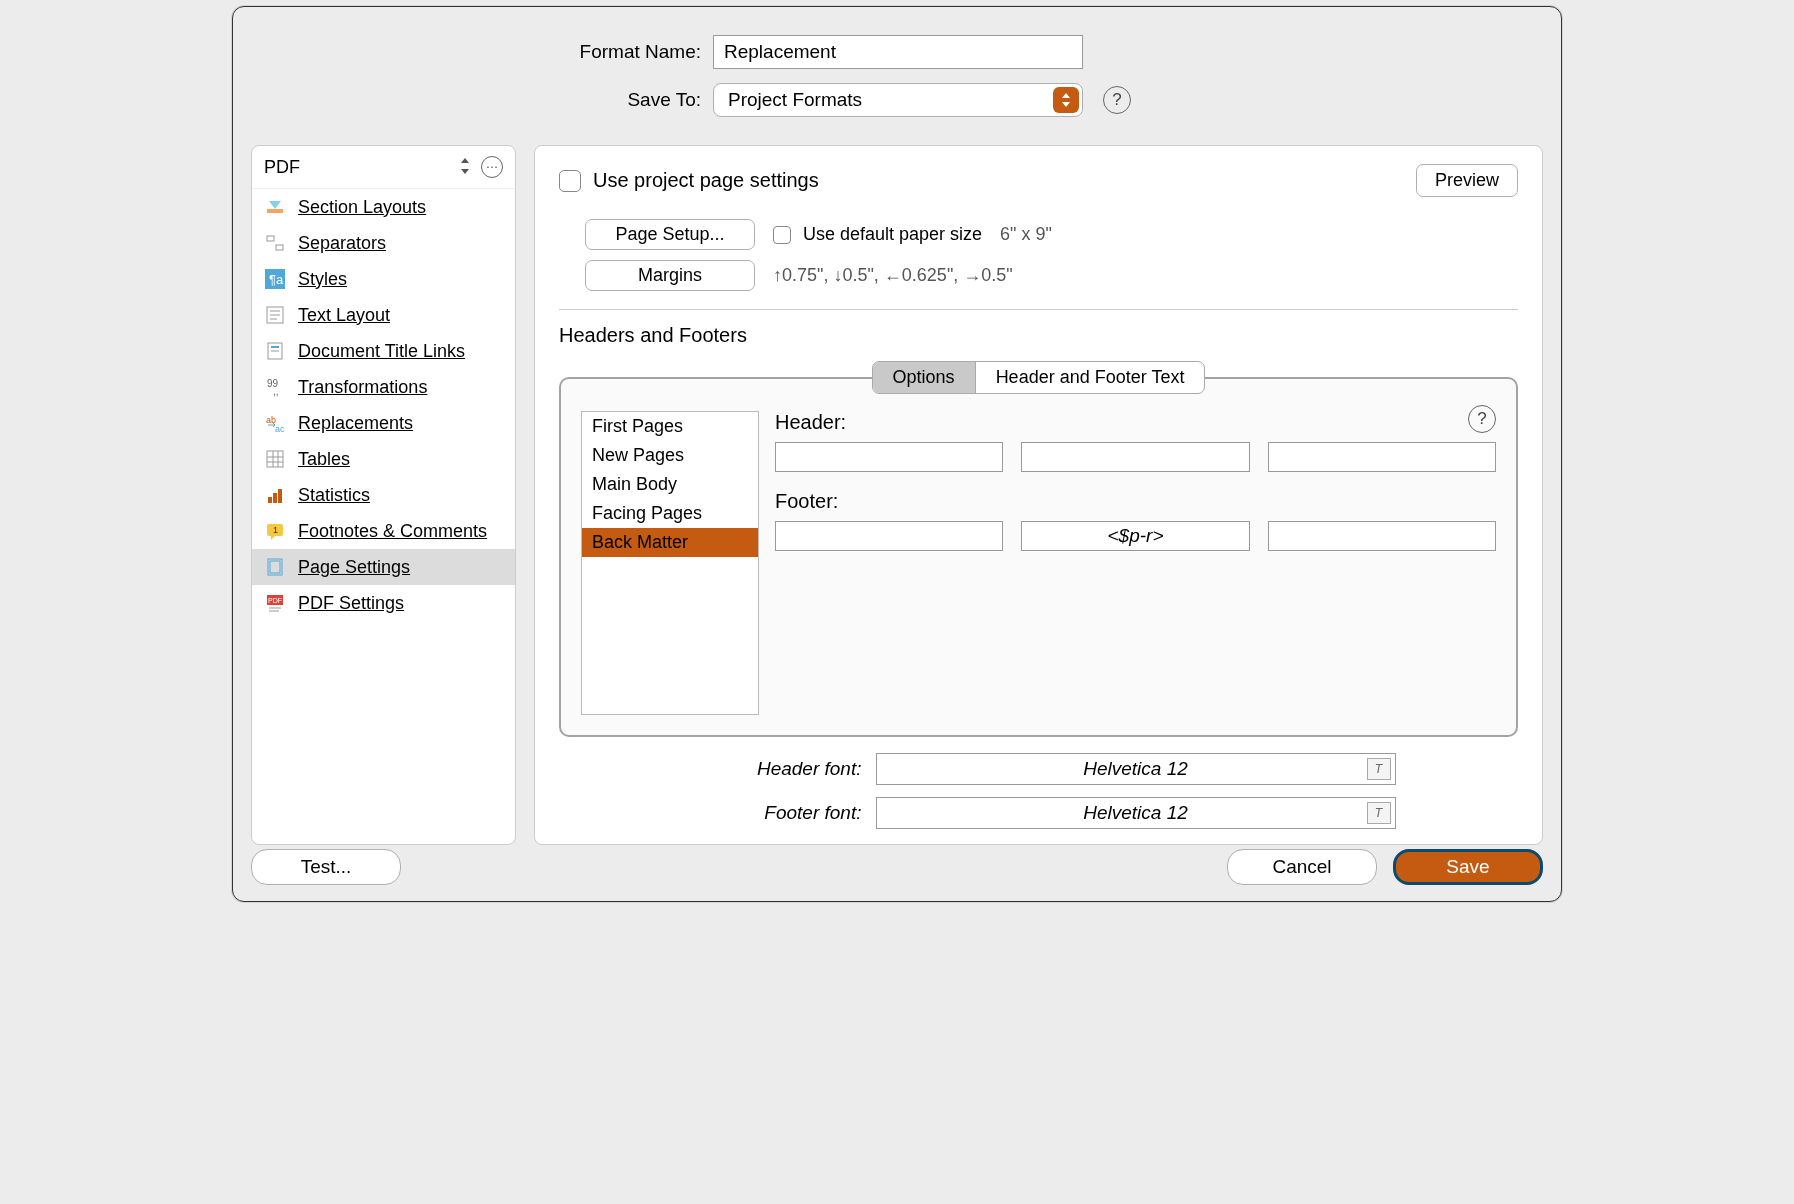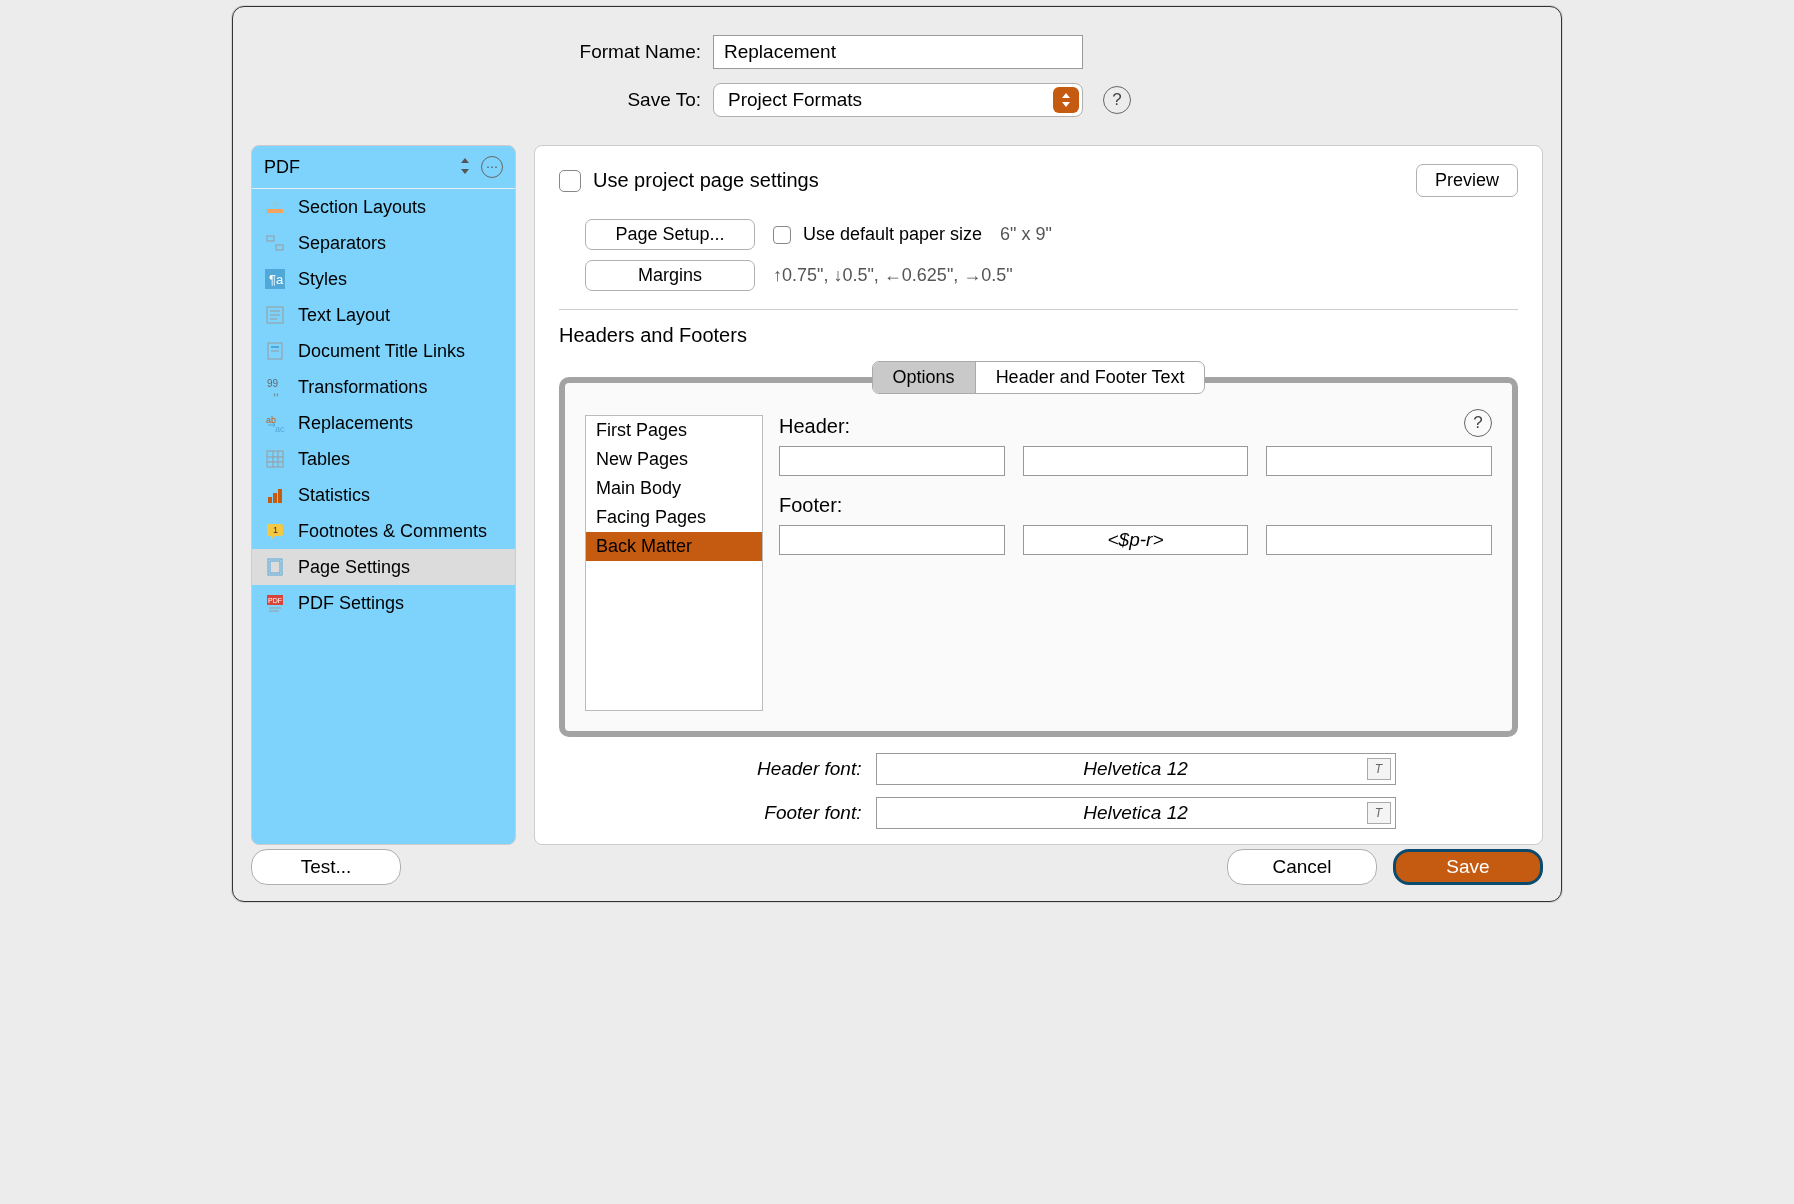--- a/index.html
+++ b/index.html
@@ -43,35 +43,35 @@
 }
 .help-circle {
   width:28px; height:28px; border:1.5px solid #666; border-radius:50%;
   display:flex; align-items:center; justify-content:center; margin-left:20px;
   font-size:17px; color:#444; font-weight:500;
 }
 
 
 .columns { display:flex; padding:0 18px; gap:18px; height:700px; }
 .sidebar {
-  width:265px; background:#7dd3fc; border:1px solid #ccc; border-radius:8px;
+  width:265px; background:#ffffff; border:1px solid #ccc; border-radius:8px;
   display:flex; flex-direction:column; overflow:hidden;
 }
 .sidebar-header {
   display:flex; align-items:center; justify-content:space-between;
   padding:10px 12px; font-size:18px; border-bottom:1px solid #eee;
 }
 .sidebar-header-right { display:flex; align-items:center; gap:10px; }
 .updown { font-size:12px; color:#555; letter-spacing:-6px;}
 .circle-dots {
   width:22px; height:22px; border:1.5px solid #666; border-radius:50%;
   display:flex; align-items:center; justify-content:center; font-size:12px;
   color:#555;
 }
-.sidebar-list { flex:1; overflow:auto; }
+.sidebar-list { flex:1; overflow:auto;text-decoration:underline; }
 .sidebar-item {
   display:flex; align-items:center; gap:12px; padding:7px 12px;
   font-size:18px; cursor:default;
 }
 .sidebar-item.selected { background:#dcdcdc; }
 .sb-icon { width:22px; height:22px; display:flex; align-items:center; justify-content:center; }
 
 
 .main { flex:1; background:#fff; border:1px solid #ccc; border-radius:8px; padding:18px 24px; position:relative; }
 
@@ -95,21 +95,21 @@
 .seg-wrap { display:flex; justify-content:center; position:relative; z-index:2;}
 .segmented {
   display:flex; border:1px solid #aaa; border-radius:7px; overflow:hidden; background:#fff;
 }
 .seg-btn { padding:5px 20px; font-size:18px; border-right:1px solid #aaa; }
 .seg-btn:last-child { border-right:none; }
 .seg-btn.active { background:#c9c9c9; }
 
 
 .hf-box {
-  border:6px solid #a3a3a3; border-radius:10px; margin-top:-17px; padding:32px 20px 20px 20px;
+  border:2px solid #a3a3a3; border-radius:10px; margin-top:-17px; padding:32px 20px 20px 20px;
   height:360px; position:relative; background:#fafafa;
 }
 .hf-inner { display:flex; gap:16px; height:100%; }
 .hf-list {
   width:178px; border:1px solid #bbb; background:#fff;
 }
 .hf-li { padding:4px 10px; font-size:18px; }
 .hf-li.selected { background:#c55a11; color:#000000; }
 .hf-fields { flex:1; position:relative; }
 .hf-label { font-size:20px; margin-bottom:8px; }

